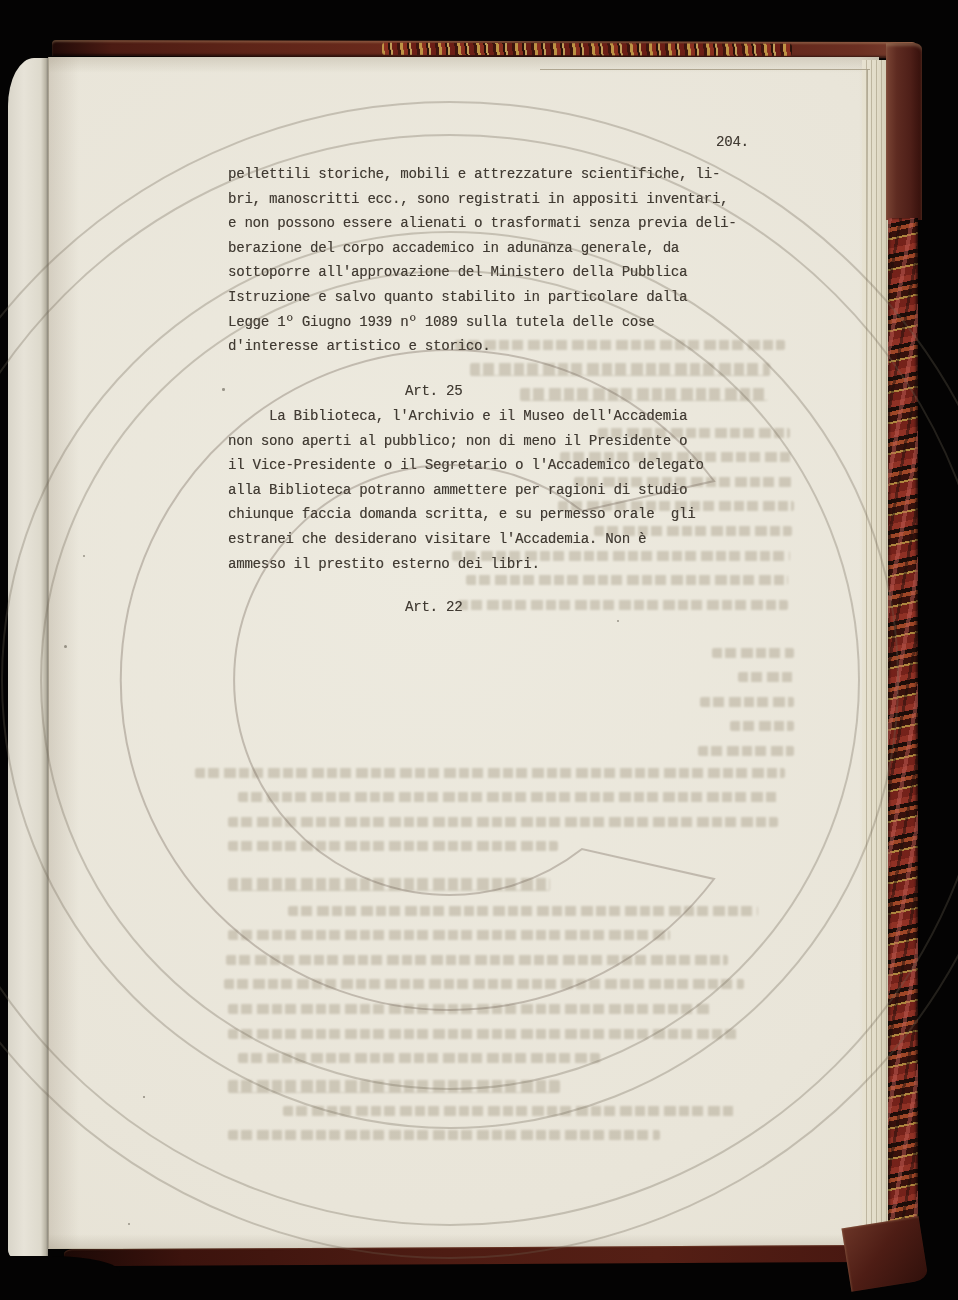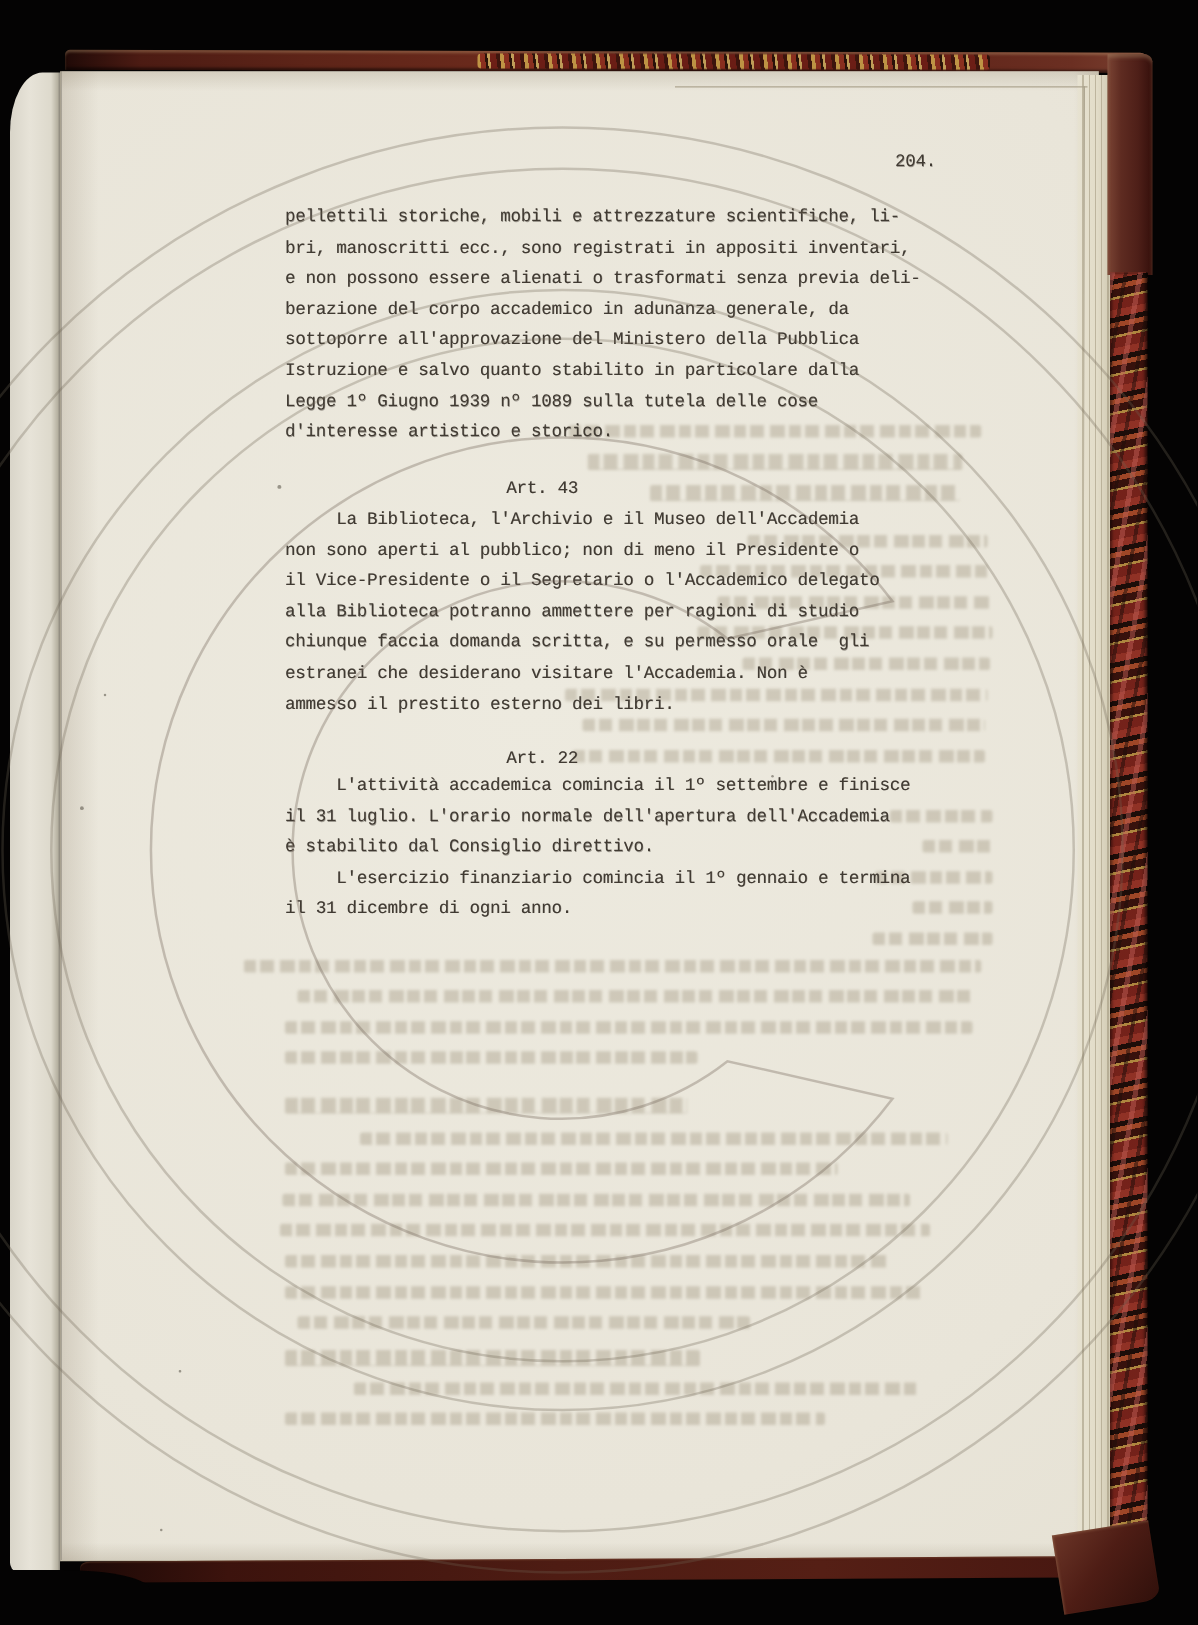--- a/index.html
+++ b/index.html
@@ -143,43 +143,38 @@
   <div>
     <div class="speck" style="left:222px;top:388px;width:2.5px;height:2.5px"></div>
     <div class="speck" style="left:64px;top:645px;width:3px;height:3px"></div>
     <div class="speck" style="left:128px;top:1223px;width:2px;height:2px"></div>
     <div class="speck" style="left:617px;top:620px;width:2px;height:2px"></div>
     <div class="speck" style="left:83px;top:555px;width:2px;height:2px"></div>
     <div class="speck" style="left:143px;top:1096px;width:1.5px;height:1.5px"></div>
   </div>
 
   <div class="textlayer">
-    <div class="typed" style="left:716px;top:118px;width:60px">204.</div>
+    <div class="typed" style="left:716px;top:130px;width:60px">204.</div>
     <div class="typed" style="left:228px;top:162px">pellettili storiche, mobili e attrezzature scientifiche, li-
 bri, manoscritti ecc., sono registrati in appositi inventari,
 e non possono essere alienati o trasformati senza previa deli-
 berazione del corpo accademico in adunanza generale, da
 sottoporre all'approvazione del Ministero della Pubblica
 Istruzione e salvo quanto stabilito in particolare dalla
 Legge 1º Giugno 1939 nº 1089 sulla tutela delle cose
 d'interesse artistico e storico.</div>
-    <div class="typed" style="left:405px;top:379px;width:120px">Art. 43</div>
+    <div class="typed" style="left:405px;top:379px;width:120px">Art. 25</div>
     <div class="typed" style="left:228px;top:404px">     La Biblioteca, l'Archivio e il Museo dell'Accademia
 non sono aperti al pubblico; non di meno il Presidente o
 il Vice-Presidente o il Segretario o l'Accademico delegato
 alla Biblioteca potranno ammettere per ragioni di studio
 chiunque faccia domanda scritta, e su permesso orale  gli
 estranei che desiderano visitare l'Accademia. Non è
 ammesso il prestito esterno dei libri.</div>
     <div class="typed" style="left:405px;top:595px;width:120px">Art. 22</div>
-    <div class="typed" style="left:228px;top:617px">     L'attività accademica comincia il 1º settembre e finisce
-il 31 luglio. L'orario normale dell'apertura dell'Accademia
-è stabilito dal Consiglio direttivo.
-     L'esercizio finanziario comincia il 1º gennaio e termina
-il 31 dicembre di ogni anno.</div>
   </div>
 
   <svg class="watermark" width="958" height="1300" viewBox="0 0 958 1300">
     <g fill="none" stroke="#6e6254" stroke-opacity="0.30" stroke-width="2">
       <circle cx="450" cy="680" r="578"></circle>
       <circle cx="450" cy="680" r="545"></circle>
       <circle cx="450" cy="680" r="448"></circle>
       <circle cx="450" cy="680" r="409"></circle>
       <path d="M 714 879 A 330 330 0 1 1 714 481 L 582 511 A 215 215 0 1 0 582 849 Z" stroke-opacity="0.34"></path>
     </g>

